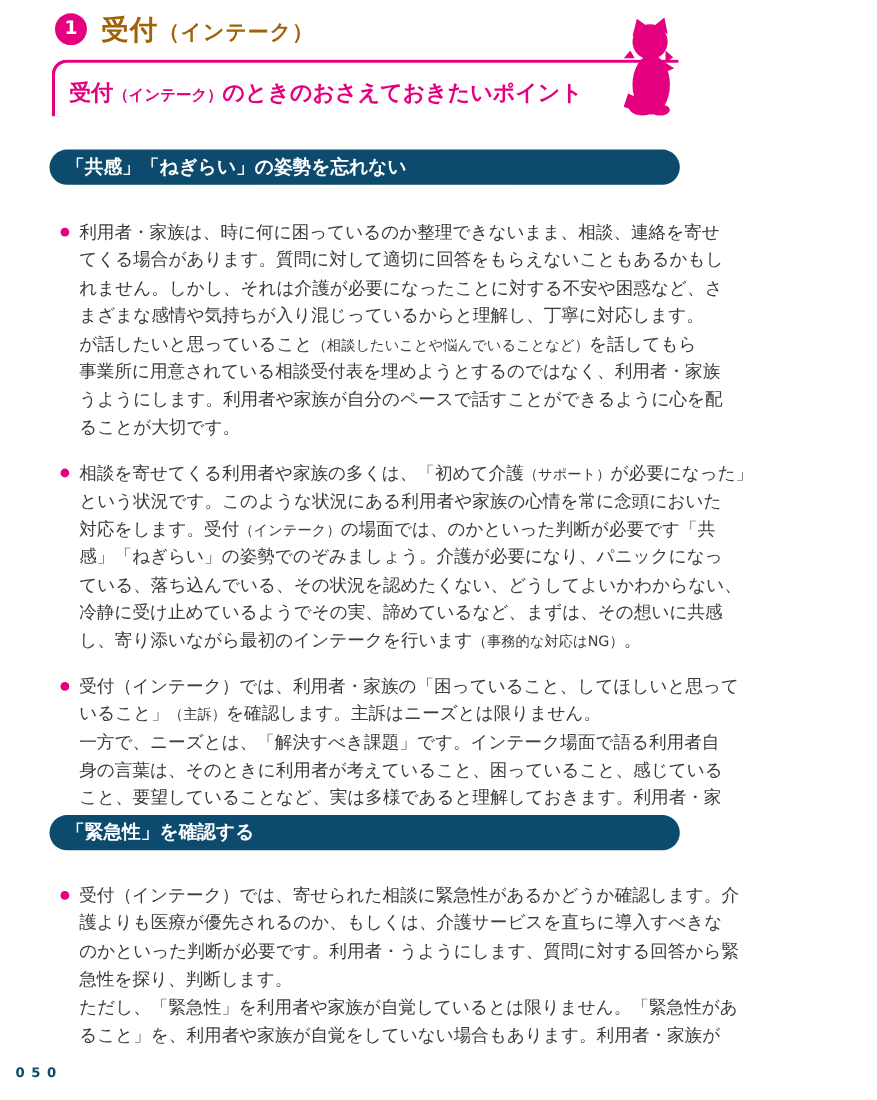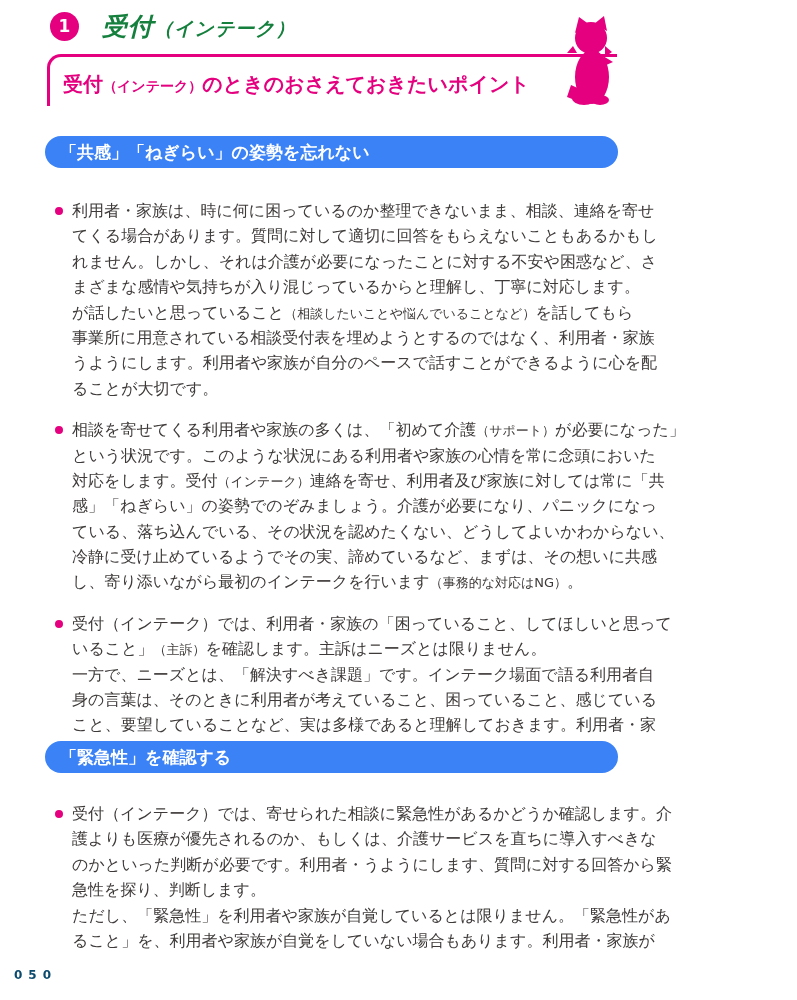--- a/index.html
+++ b/index.html
@@ -8,39 +8,39 @@
     font-family:"DejaVu Sans","Liberation Sans",sans-serif;
     color:#3E3A39;overflow:hidden;margin:0 auto;
   }
   
   .chapter{position:absolute;left:50px;top:10px;display:flex;align-items:center;}
   .chapter-badge{
     width:29px;height:29px;border-radius:50%;background:#E4007F;
     color:#fff;font-weight:bold;font-size:17px;line-height:29px;text-align:center;
     flex:0 0 auto;
   }
-  .chapter-title{margin-left:23px;font-weight:bold;color:#15803d;font-size:25px;letter-spacing:1px;white-space:nowrap;font-style:italic;}
+  .chapter-title{margin-left:13px;font-weight:bold;color:#a16207;font-size:25px;letter-spacing:1px;white-space:nowrap;}
   .chapter-title .annot{font-size:19px;font-weight:bold;}
   
   .subtitle-frame{
     position:absolute;left:47px;top:54px;width:570px;height:52px;
     border-top:3px solid #E4007F;border-left:3px solid #E4007F;
     border-top-left-radius:14px;box-sizing:border-box;text-align:center;
   }
   .subtitle-text{
     position:absolute;left:13px;top:14px;color:#E4007F;font-weight:bold;
     font-size:20px;white-space:nowrap;
   }
   .subtitle-text .annot{font-size:14px;}
   
   .cat{position:absolute;left:566px;top:15px;width:52px;height:92px;}
   
   .pill{
     position:absolute;left:45px;width:573px;height:32px;border-radius:16px;
-    background:#3b82f6;color:#ffffff;font-weight:bold;font-size:17px;
+    background:#0c4a6e;color:#ffffff;font-weight:bold;font-size:17px;
     line-height:32px;padding-left:15px;box-sizing:border-box;white-space:nowrap;
   }
   .pill-1{top:136px;}
   .pill-2{top:741px;}
   
   .body-block{position:absolute;left:45px;width:625px;}
   .body-1{top:182px;}
   .body-2{top:785px;}
   .item{position:relative;margin-top:16px;}
   .bullet{
@@ -106,21 +106,21 @@
         <div class="line"><span>まざまな感情や気持ちが入り混じっているからと理解し、丁寧に対応します。</span></div>
         <div class="line"><span>が話したいと思っていること</span><span class="sm">（相談したいことや悩んでいることなど）</span><span>を話してもら</span></div>
         <div class="line"><span>事業所に用意されている相談受付表を埋めようとするのではなく、利用者・家族</span></div>
         <div class="line"><span>うようにします。利用者や家族が自分のペースで話すことができるように心を配</span></div>
         <div class="line"><span>ることが大切です。</span></div>
       </div>
       <div class="item">
         <span class="bullet"></span>
         <div class="line"><span>相談を寄せてくる利用者や家族の多くは、「初めて介護</span><span class="sm">（サポート）</span><span>が必要になった」</span></div>
         <div class="line"><span>という状況です。このような状況にある利用者や家族の心情を常に念頭においた</span></div>
-        <div class="line"><span>対応をします。受付</span><span class="sm">（インテーク）</span><span>連絡を寄せ、利用者及び家族に対しては常に「共</span></div>
+        <div class="line"><span>対応をします。受付</span><span class="sm">（インテーク）</span><span>の場面では、のかといった判断が必要です「共</span></div>
         <div class="line"><span>感」「ねぎらい」の姿勢でのぞみましょう。介護が必要になり、パニックになっ</span></div>
         <div class="line"><span>ている、落ち込んでいる、その状況を認めたくない、どうしてよいかわからない、</span></div>
         <div class="line"><span>冷静に受け止めているようでその実、諦めているなど、まずは、その想いに共感</span></div>
         <div class="line"><span>し、寄り添いながら最初のインテークを行います</span><span class="sm">（事務的な対応はNG）</span><span>。</span></div>
       </div>
       <div class="item">
         <span class="bullet"></span>
         <div class="line"><span>受付（インテーク）では、利用者・家族の「困っていること、してほしいと思って</span></div>
         <div class="line"><span>いること」</span><span class="sm">（主訴）</span><span>を確認します。主訴はニーズとは限りません。</span></div>
         <div class="line"><span>一方で、ニーズとは、「解決すべき課題」です。インテーク場面で語る利用者自</span></div>

